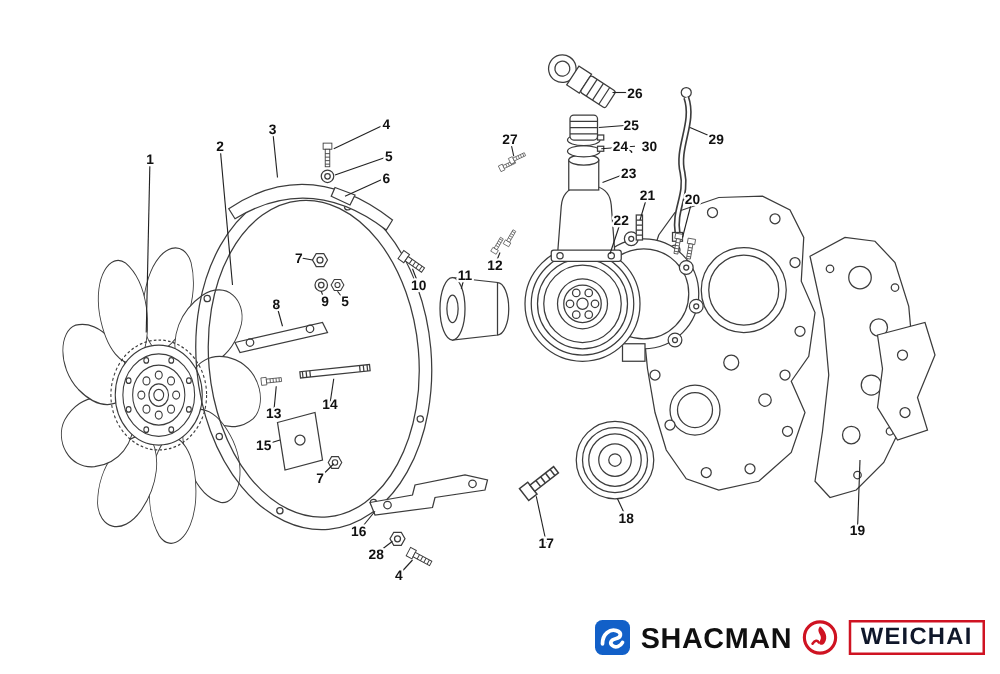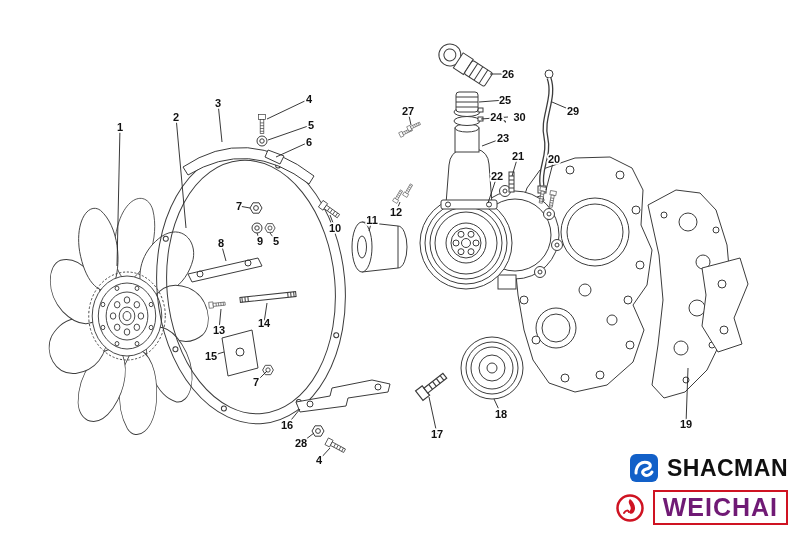--- a/index.html
+++ b/index.html
@@ -13,24 +13,24 @@
     font-family:"Liberation Sans",sans-serif;
   }
   svg text.callout{
     font:600 11px "Liberation Sans",sans-serif;
     fill:#111;text-anchor:middle;
     paint-order:stroke;stroke:#fff;stroke-width:3.5px;stroke-linejoin:round;
   }
   .pf{fill:#fff;stroke:var(--line);stroke-width:1;}
   .pl{fill:none;stroke:var(--line);stroke-width:1;}
   .leader{stroke:#222;stroke-width:0.9;}
-  .branding{position:absolute;right:12px;bottom:14px;display:flex;flex-direction:column;gap:7px;align-items:flex-end;}
+  .branding{position:absolute;right:12px;bottom:14px;display:flex;flex-direction:row;gap:7px;align-items:center;}
   .brand-row{display:flex;align-items:center;gap:8px;}
   .shacman-text{font-size:23px;font-weight:800;letter-spacing:0.5px;color:#101010;}
-  .weichai-box{font-size:25px;font-weight:800;letter-spacing:1px;color:#701a75;border:2px solid var(--weichai-red);padding:1px 8px;}
+  .weichai-box{font-size:19px;font-weight:800;letter-spacing:1px;color:#0f172a;border:2px solid var(--weichai-red);padding:1px 8px;}
 </style>
 </head>
 <body>
 
 <div class="stage">
 <svg width="800" height="539" viewBox="0 0 800 539">
   <defs>
     <g id="sym-bolt">
       <rect x="-5" y="-5" width="7" height="10" class="pf"></rect>
       <rect x="2" y="-2.6" width="20" height="5.2" class="pf"></rect>

